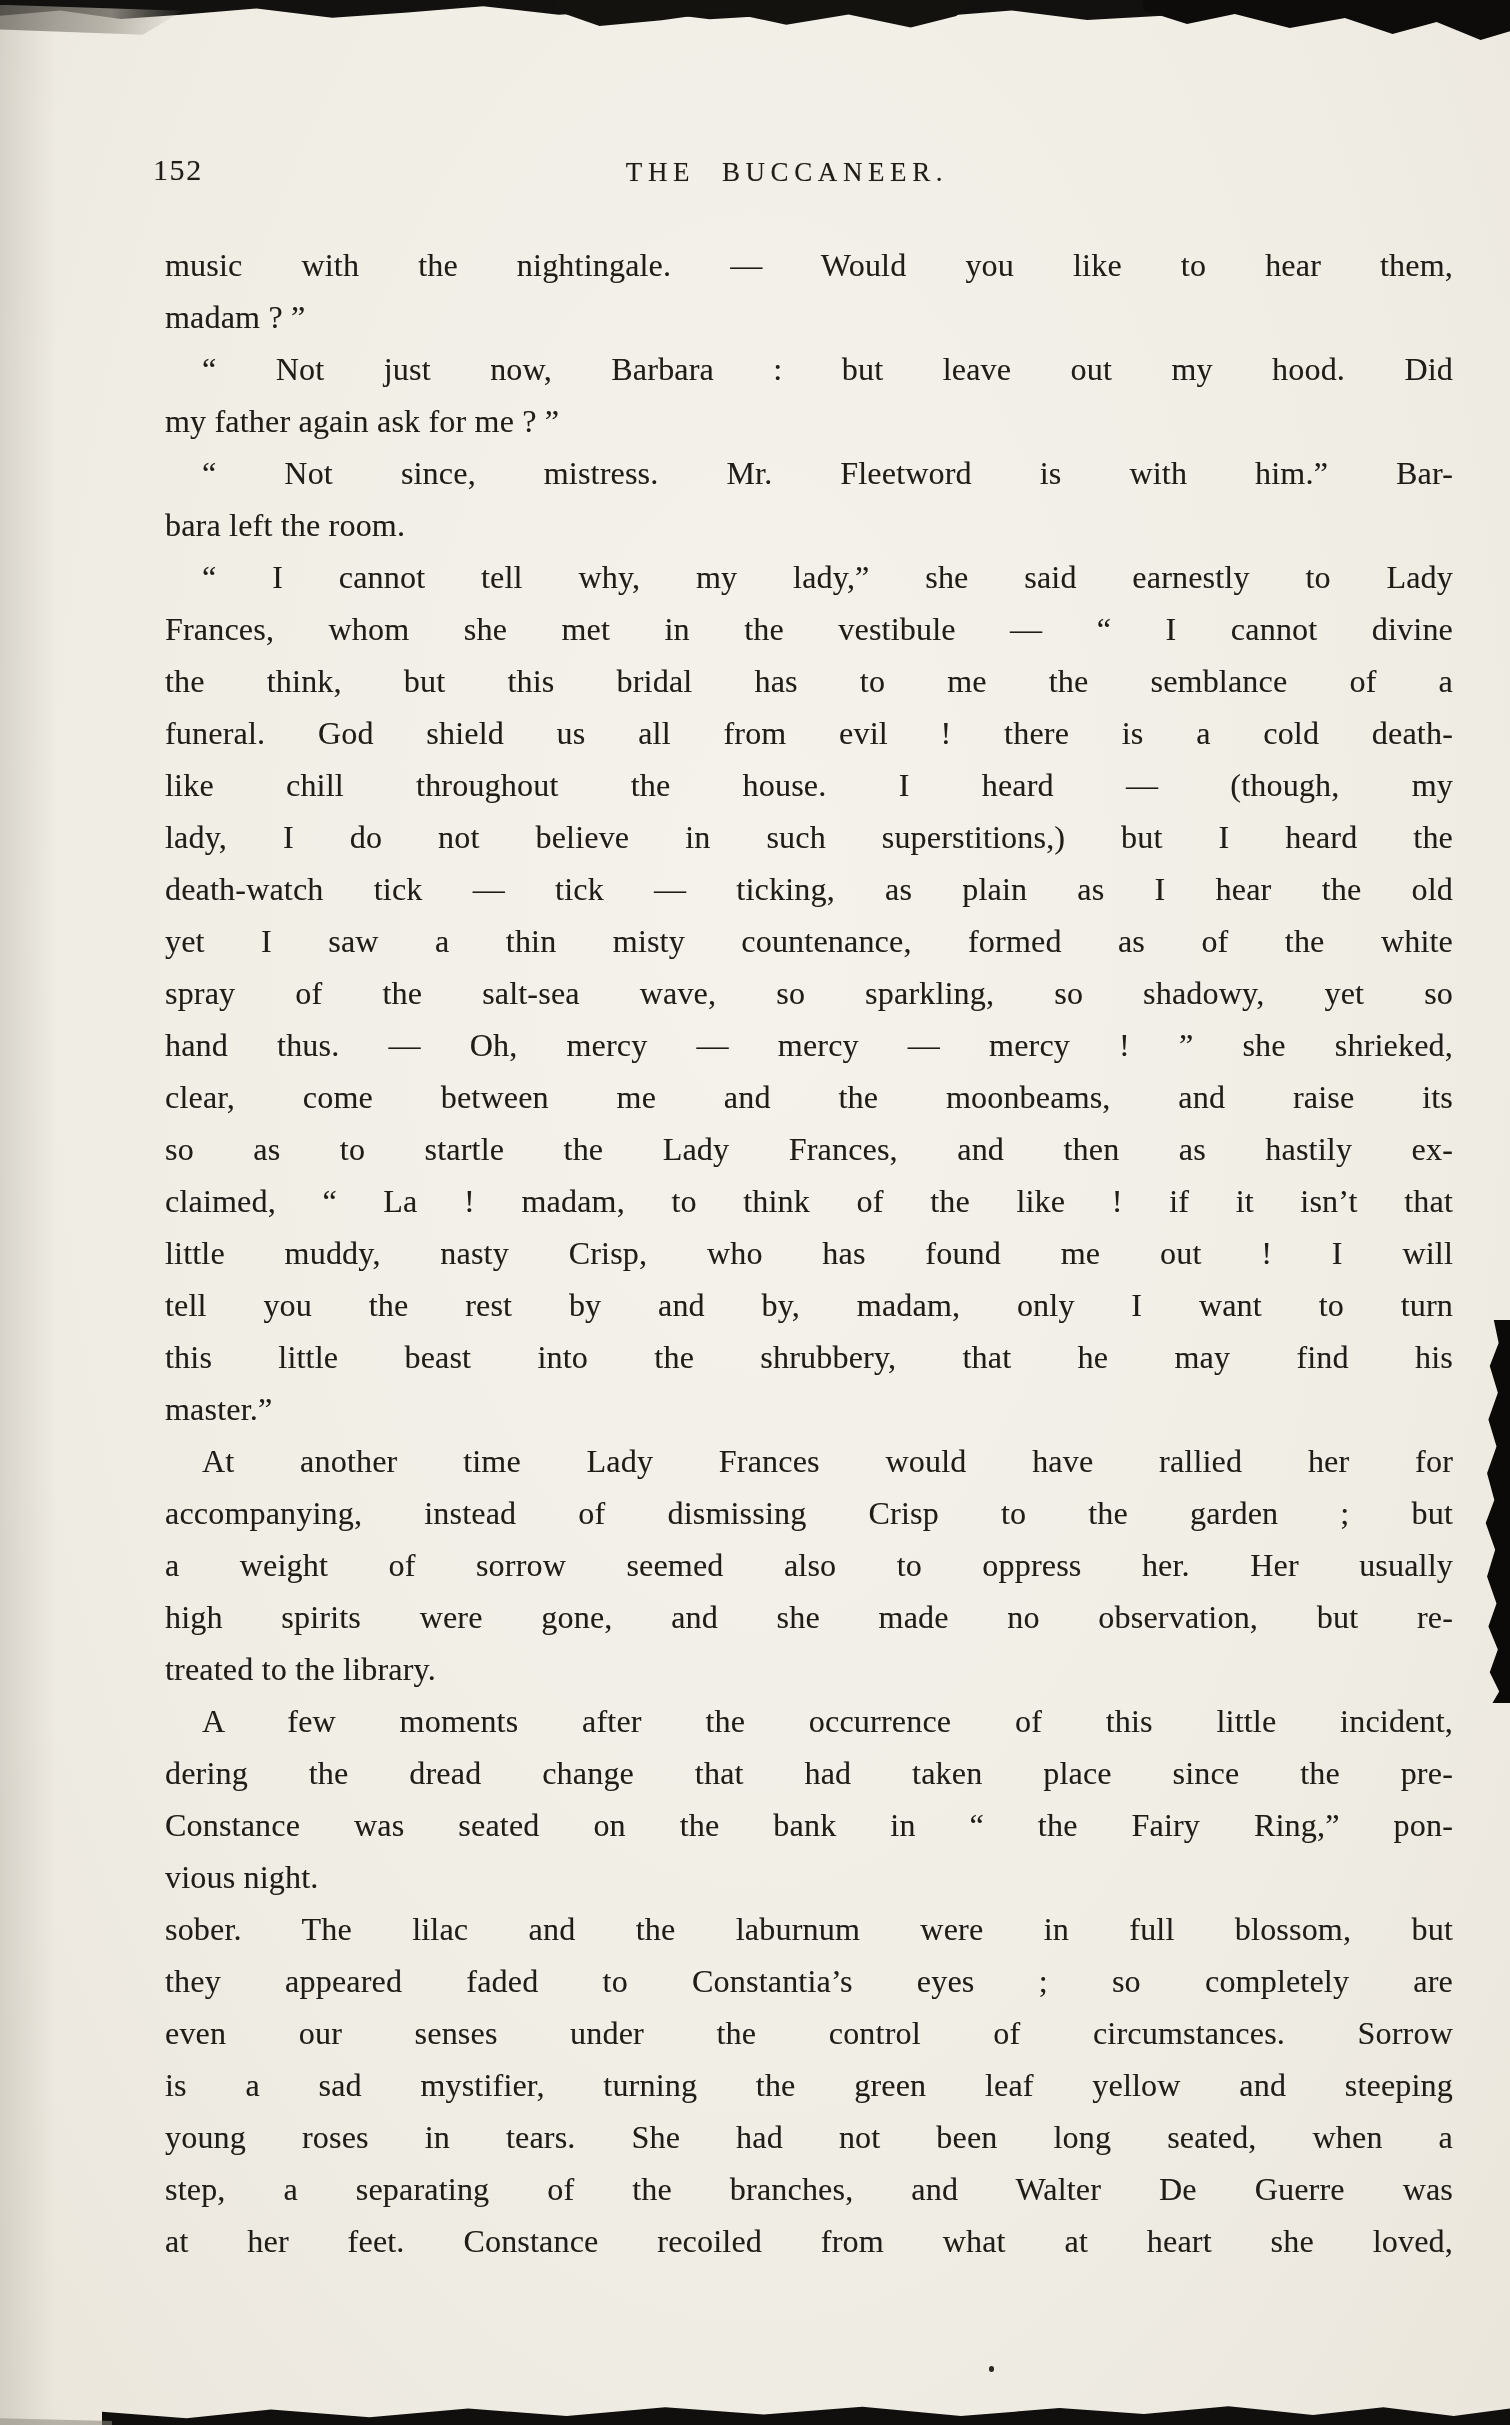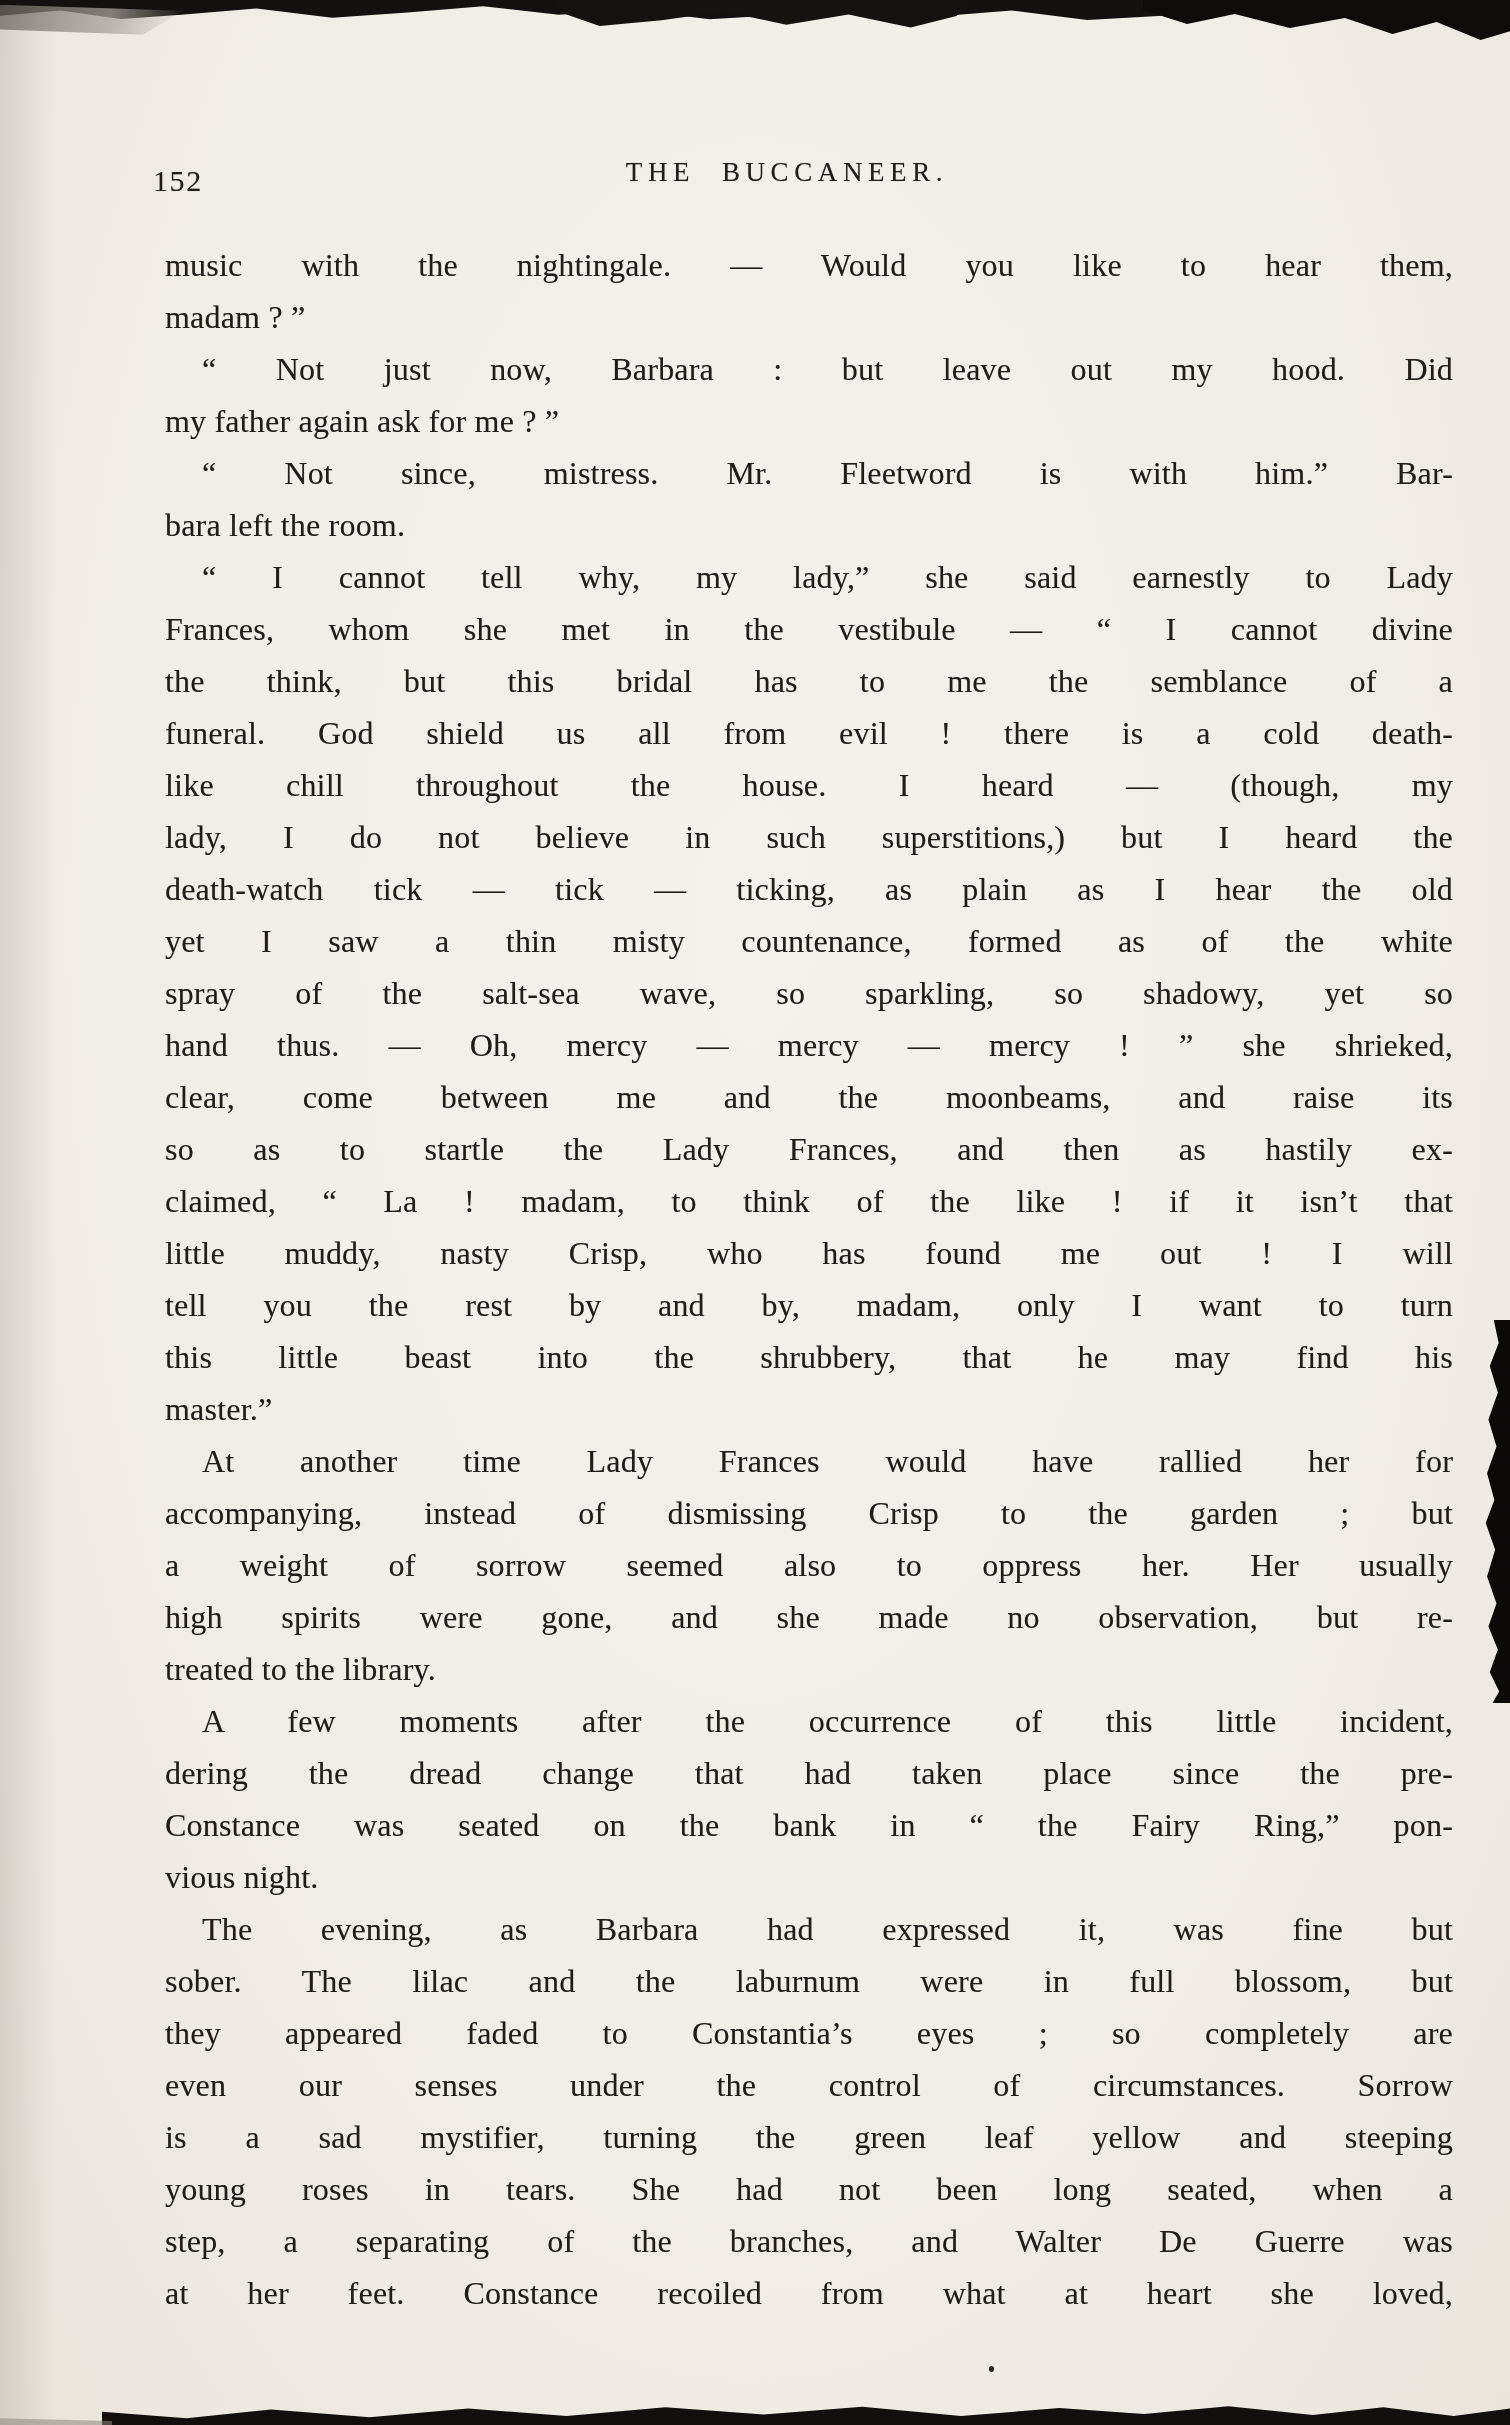--- a/index.html
+++ b/index.html
@@ -13,21 +13,21 @@
     font-family: "Liberation Serif", "DejaVu Serif", serif;
     color: #201d19;
   }
   .gutter-shade {
     position: absolute; left: 0; top: 0; width: 56px; height: 100%;
     background: linear-gradient(90deg, rgba(95,88,76,.16), rgba(95,88,76,0));
     pointer-events: none;
   }
   
   .page-number {
-    position: absolute; left: 153px; top: 164px;
+    position: absolute; left: 153px; top: 153px;
     font-size: 30px; letter-spacing: 1.6px;
     text-shadow: 0 0 0.8px rgba(30,25,20,.35);
   }
   .running-title {
     position: absolute; left: 143px; top: 157px; width: 1288px;
     text-align: center; font-size: 27px;
     letter-spacing: 5.6px; word-spacing: 14.4px;
     text-shadow: 0 0 0.8px rgba(30,25,20,.35);
   }
   
@@ -120,21 +120,20 @@
       <div class="line para-end">master.”</div>
       <div class="line para-start">At another time Lady Frances would have rallied her for</div>
       <div class="line">accompanying, instead of dismissing Crisp to the garden ; but</div>
       <div class="line">a weight of sorrow seemed also to oppress her. Her usually</div>
       <div class="line">high spirits were gone, and she made no observation, but re-</div>
       <div class="line para-end">treated to the library.</div>
       <div class="line para-start">A few moments after the occurrence of this little incident,</div>
       <div class="line">dering the dread change that had taken place since the pre-</div>
       <div class="line">Constance was seated on the bank in “ the Fairy Ring,” pon-</div>
       <div class="line para-end">vious night.</div>
-      <div class="line para-start">The evening, as Barbara had expressed it, was fine but</div>
       <div class="line">sober. The lilac and the laburnum were in full blossom, but</div>
       <div class="line">they appeared faded to Constantia’s eyes ; so completely are</div>
       <div class="line">even our senses under the control of circumstances. Sorrow</div>
       <div class="line">is a sad mystifier, turning the green leaf yellow and steeping</div>
       <div class="line">young roses in tears. She had not been long seated, when a</div>
       <div class="line">step, a separating of the branches, and Walter De Guerre was</div>
       <div class="line">at her feet. Constance recoiled from what at heart she loved,</div>
     </div>
 
   <div class="right-ink-bar"></div>

